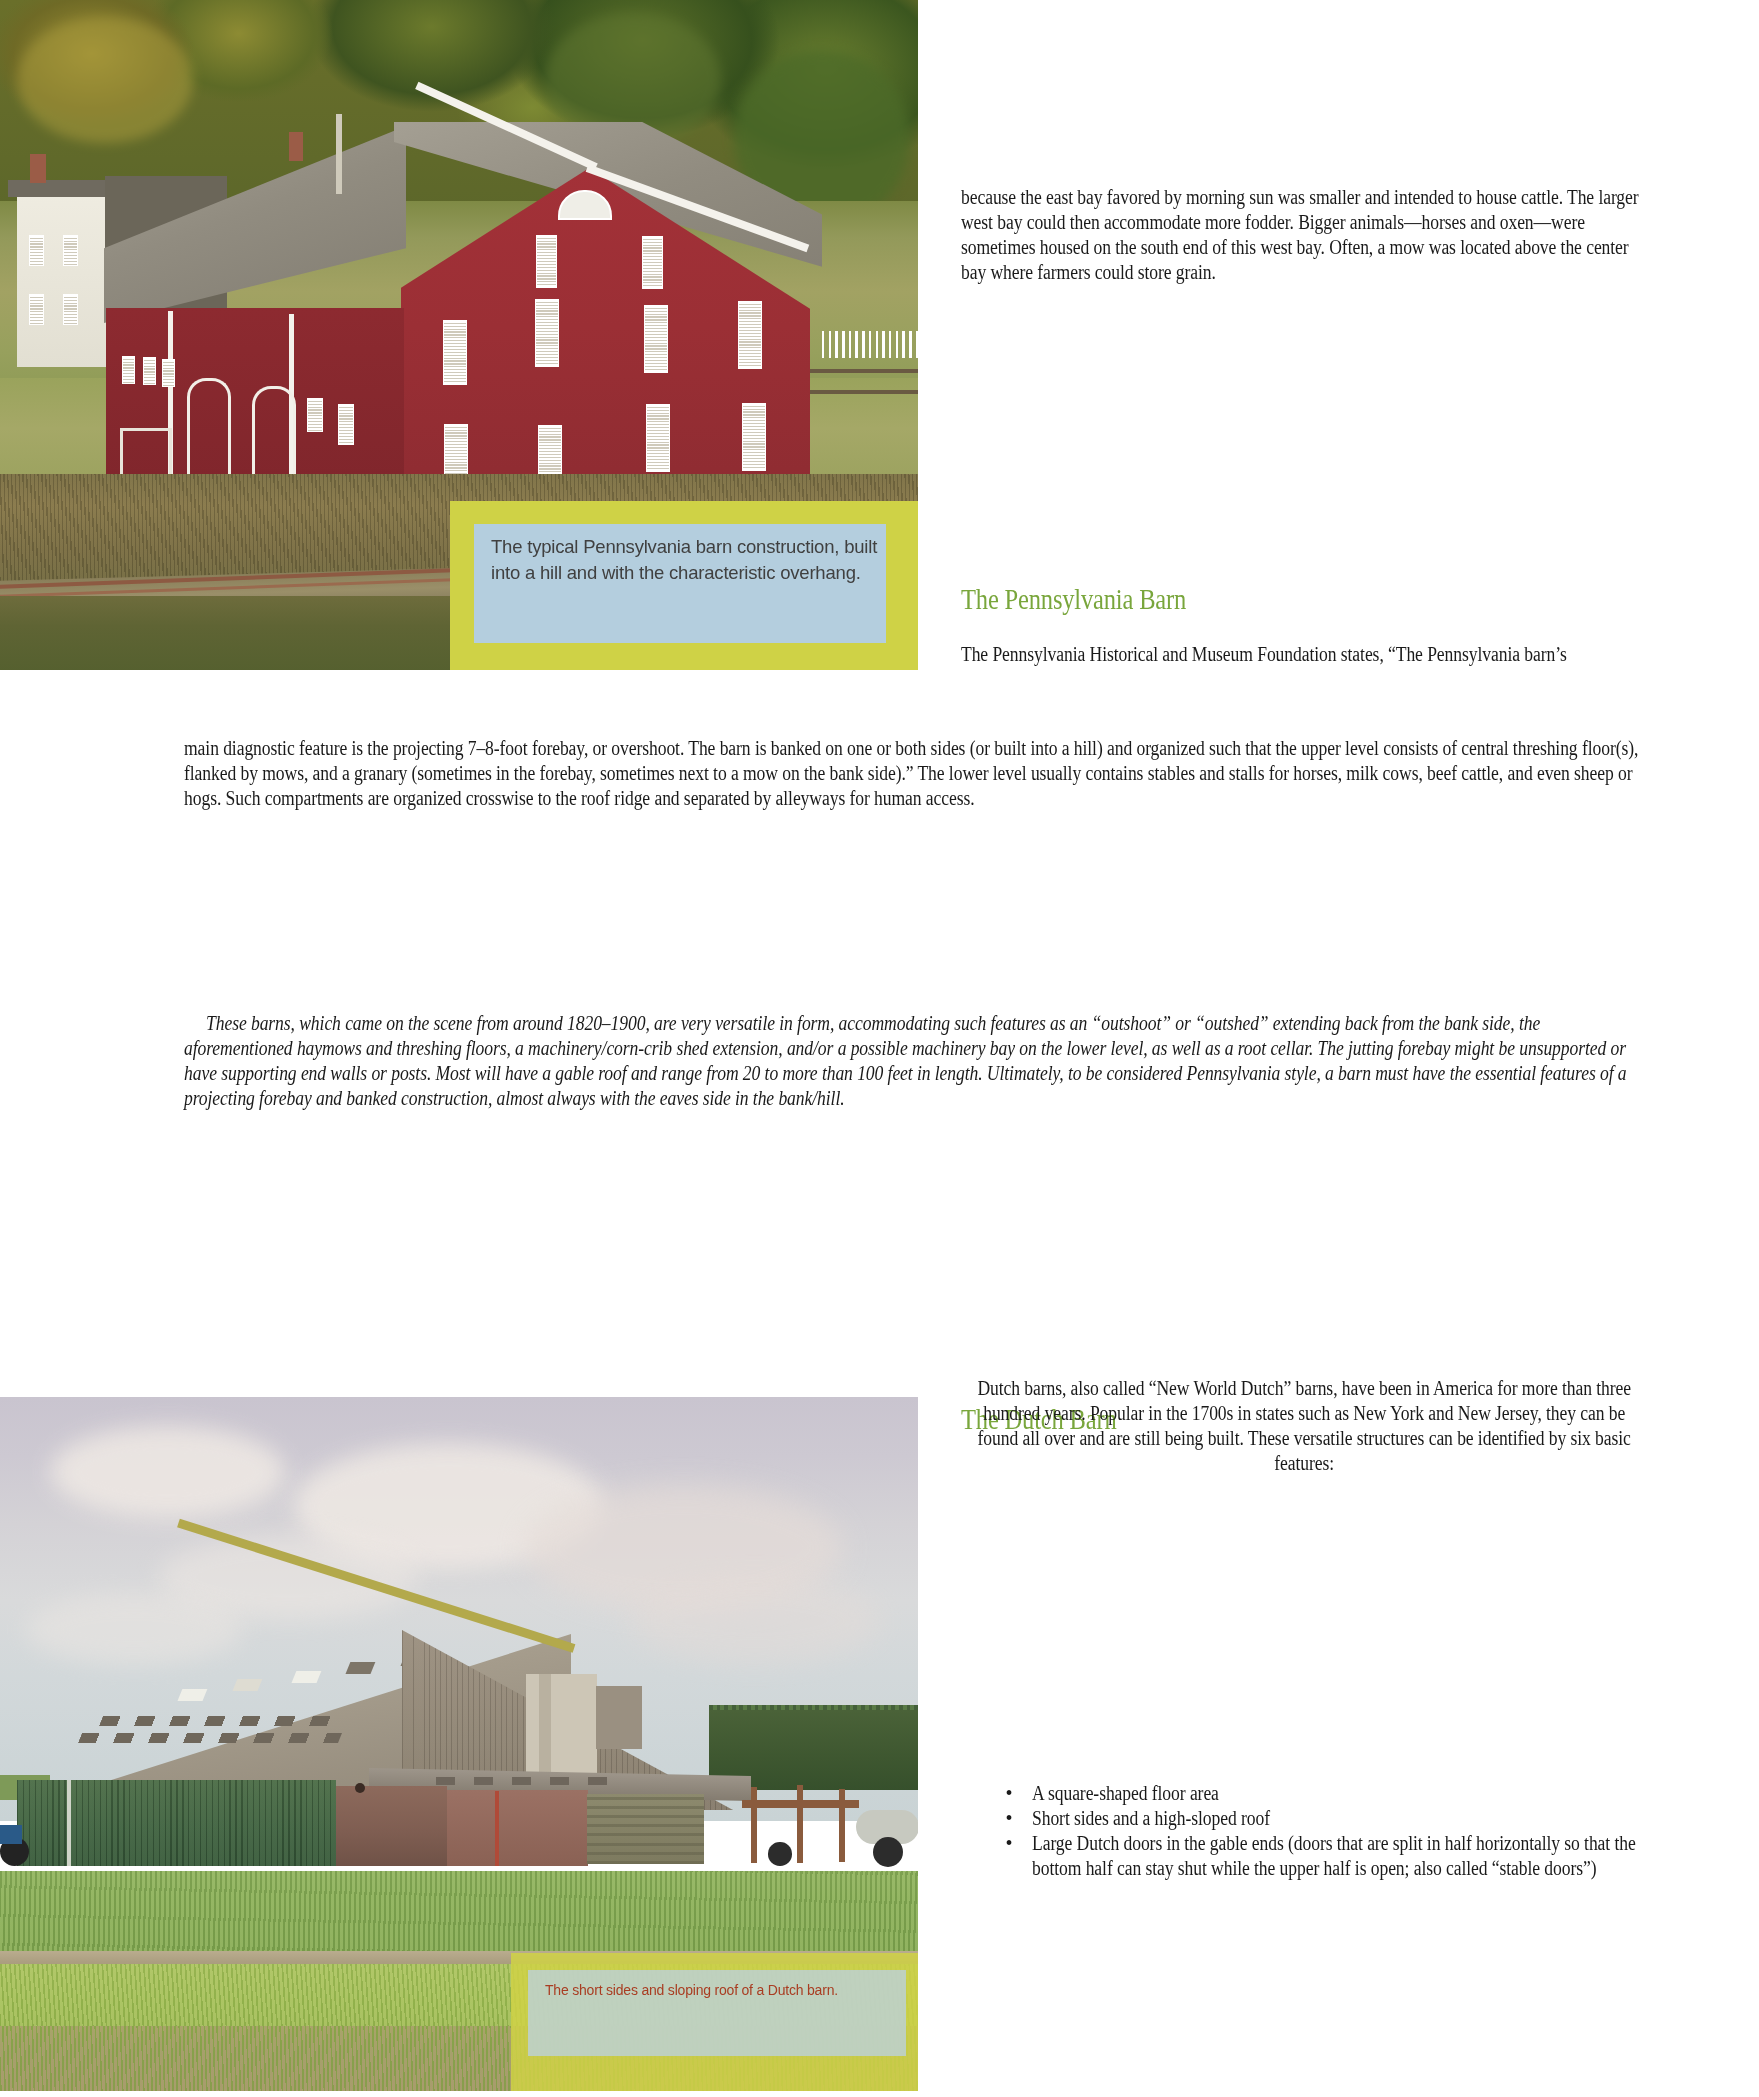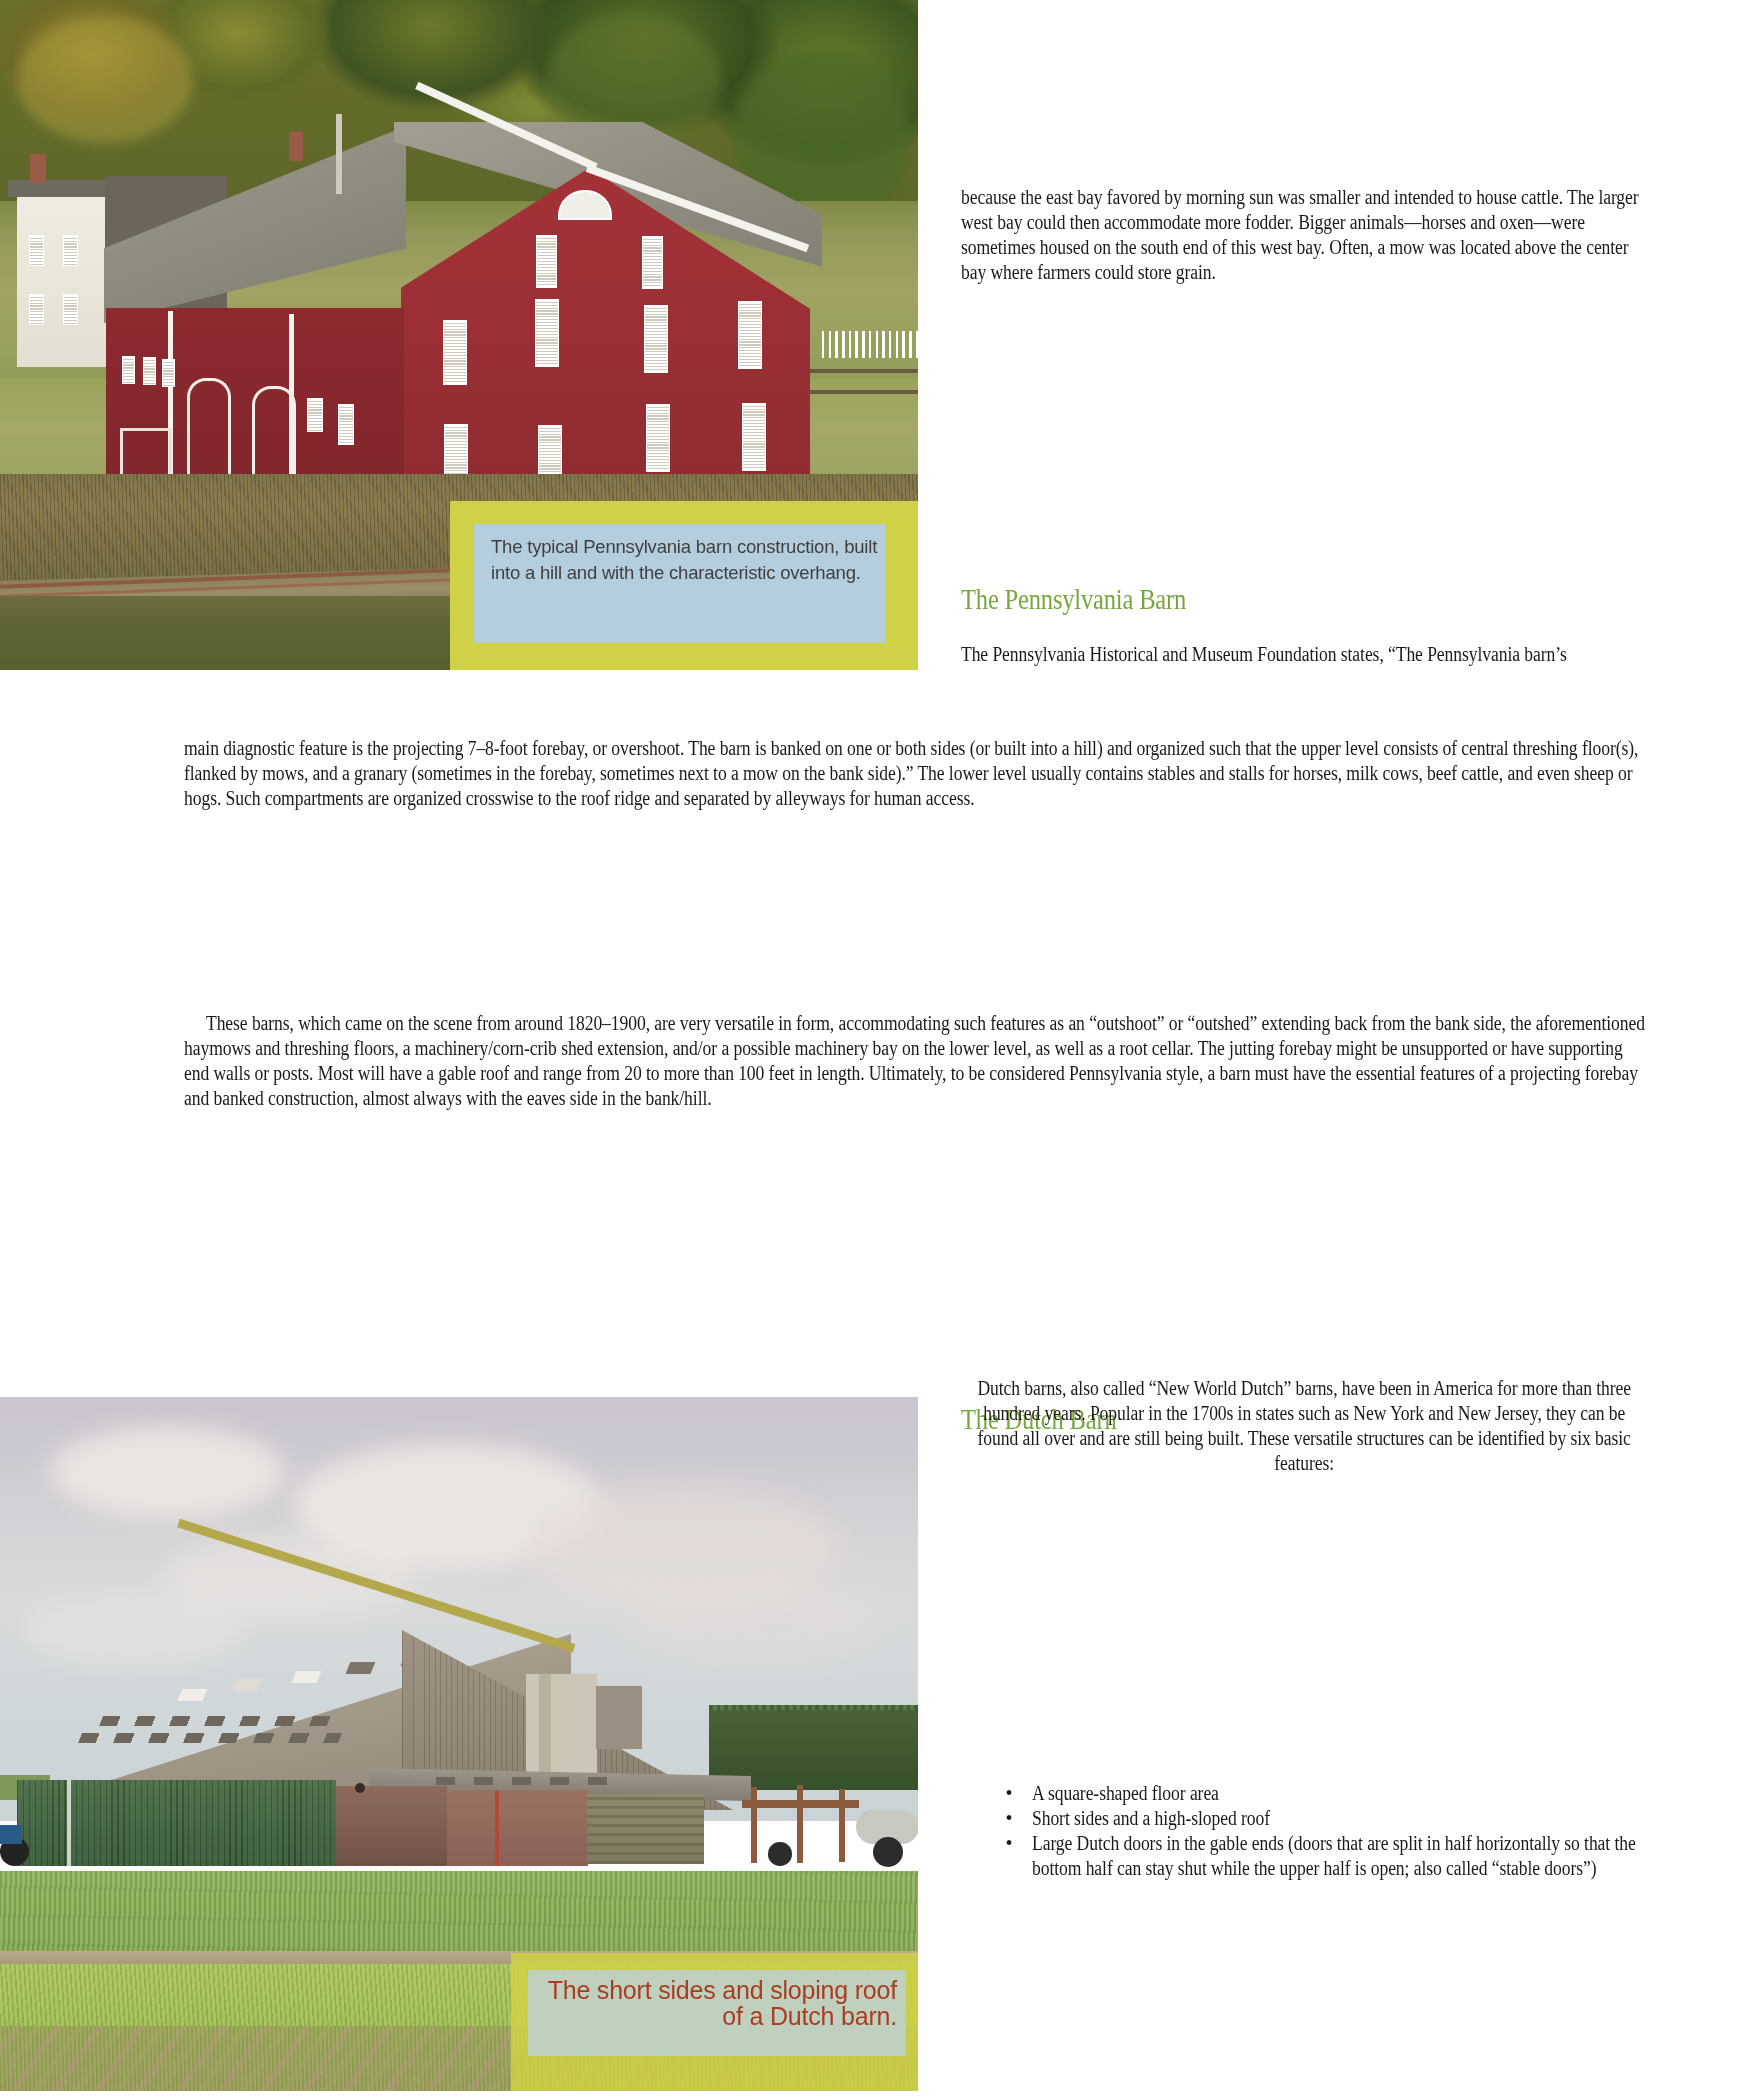--- a/index.html
+++ b/index.html
@@ -96,38 +96,38 @@
      background:linear-gradient(180deg,#9db259 0%,#98a85f 40%,#9b9f62 100%);}
   .du-dirt-tex{position:absolute;inset:0;opacity:.6;
      background:repeating-linear-gradient(88deg,#7c9b3e 0 1.7px,#b09a74 1.7px 4.2px);}
   .machine{position:absolute;background:#8a5b3d;}
 
   
   #cap-du-bg{position:absolute;left:511px;top:1953px;width:407px;height:138px;background:#cfd246;opacity:.86;}
   #cap-du-box{position:absolute;left:528px;top:1970px;width:378px;height:86px;background:#bcd0d4;opacity:.84;}
   #cap-du-txt{position:absolute;left:545px;top:1977px;width:352px;
       font-family:"Liberation Sans",sans-serif;font-stretch:condensed;
-      color:#a93d22;font-size:25px;line-height:26px;letter-spacing:-0.2px;text-align:right;}
+      color:#a93d22;font-size:14px;line-height:26px;letter-spacing:-0.2px;}
 
   
   .h-green{color:#79a63c;font-family:"Liberation Serif",serif;
       font-size:28.5px;line-height:33px;font-weight:400;letter-spacing:-0.2px;
       transform:scaleX(.86);transform-origin:left top;margin:0;}
   .body-t{font-size:20px;line-height:25px;letter-spacing:-0.1px;
       transform:scaleX(.88);transform-origin:left top;margin:0;}
 
   #col-right-top{position:absolute;left:961px;top:185px;width:688px;}
   #col-right-top .body-t{width:780px;}
   #pa-head{position:absolute;left:961px;top:583px;}
   #col-right-pa{position:absolute;left:961px;top:642px;width:688px;}
   #col-right-pa .body-t{width:780px;}
 
   #col-full{position:absolute;left:184px;top:736px;width:1464px;}
   #col-full .body-t{width:1661px;}
-  #col-full2{position:absolute;left:184px;top:1011px;width:1464px;}
+  #col-full2{position:absolute;left:184px;top:1011px;width:1464px;font-style:italic;}
   #col-full2 .body-t{width:1661px;}
 
   #du-head{position:absolute;left:961px;top:1403px;}
   #col-right-du{position:absolute;left:961px;top:1376px;width:688px;text-align:center;}
   #col-right-du .body-t{width:780px;}
 
   #du-list{position:absolute;left:998px;top:1781px;width:654px;}
   .li{position:relative;padding-left:34px;margin:0;}
   .li .bul{position:absolute;left:7.6px;top:0;font-size:20px;line-height:25px;}
   .li .txt{font-size:20px;line-height:25px;letter-spacing:-0.1px;

